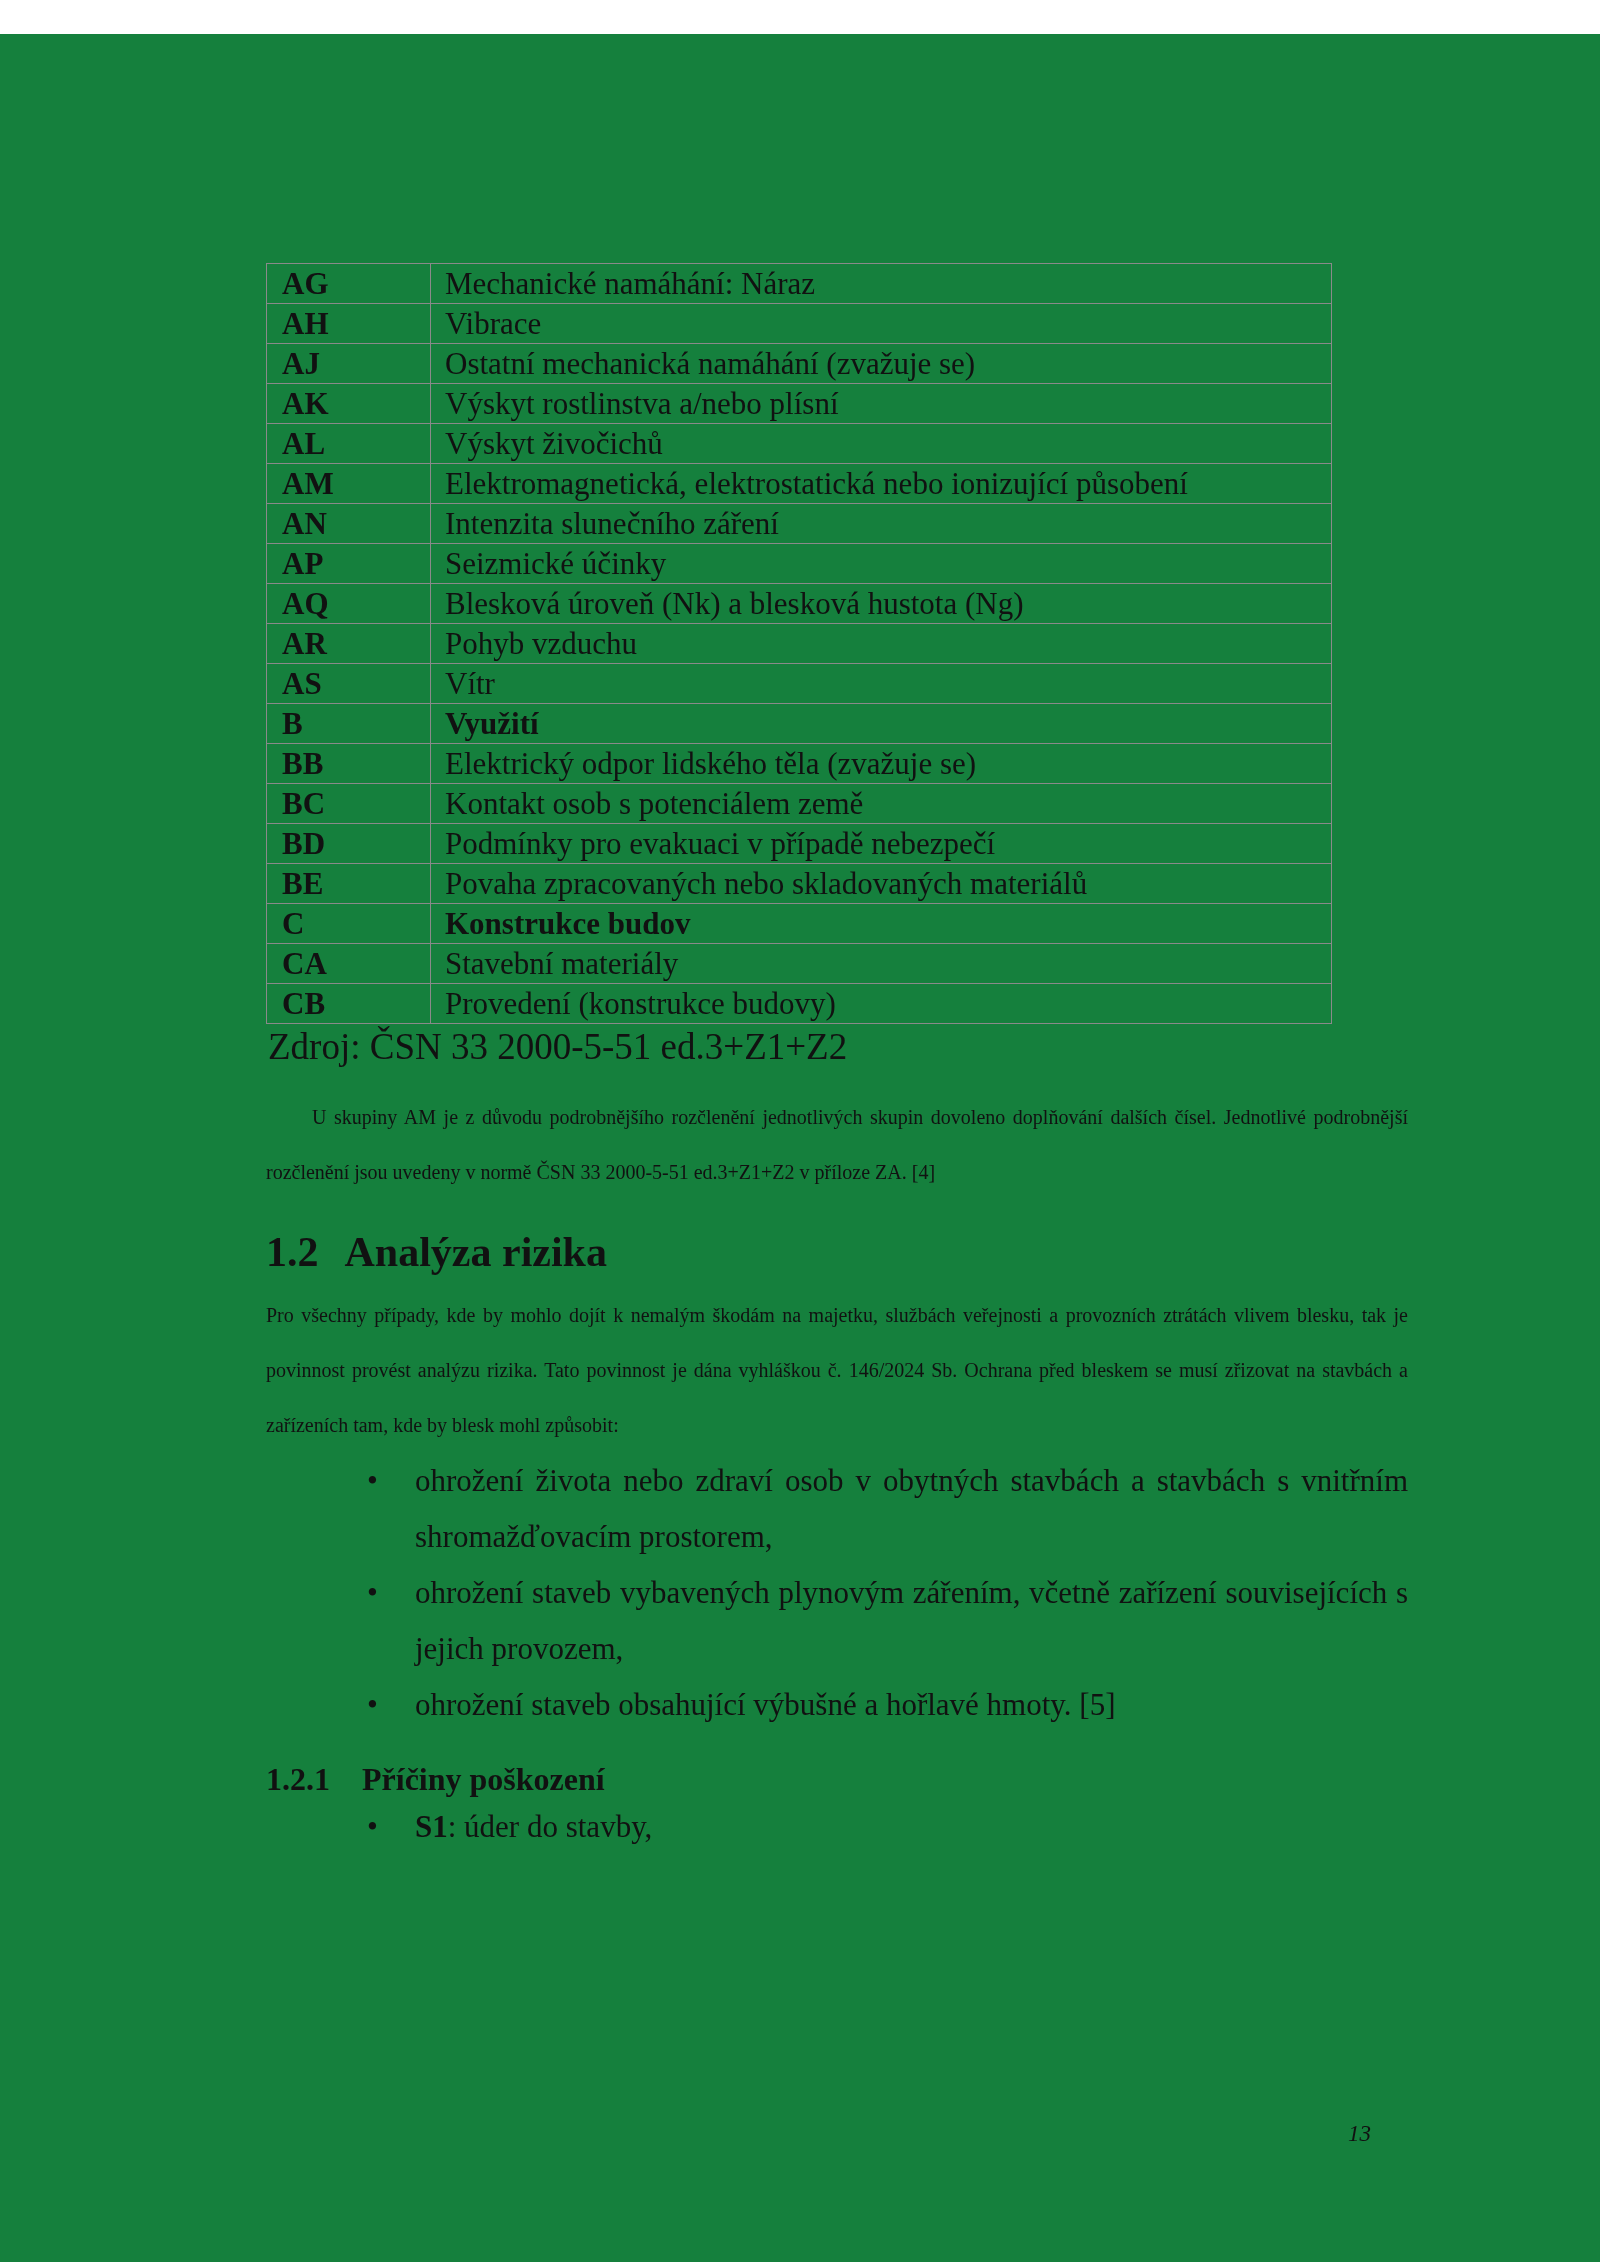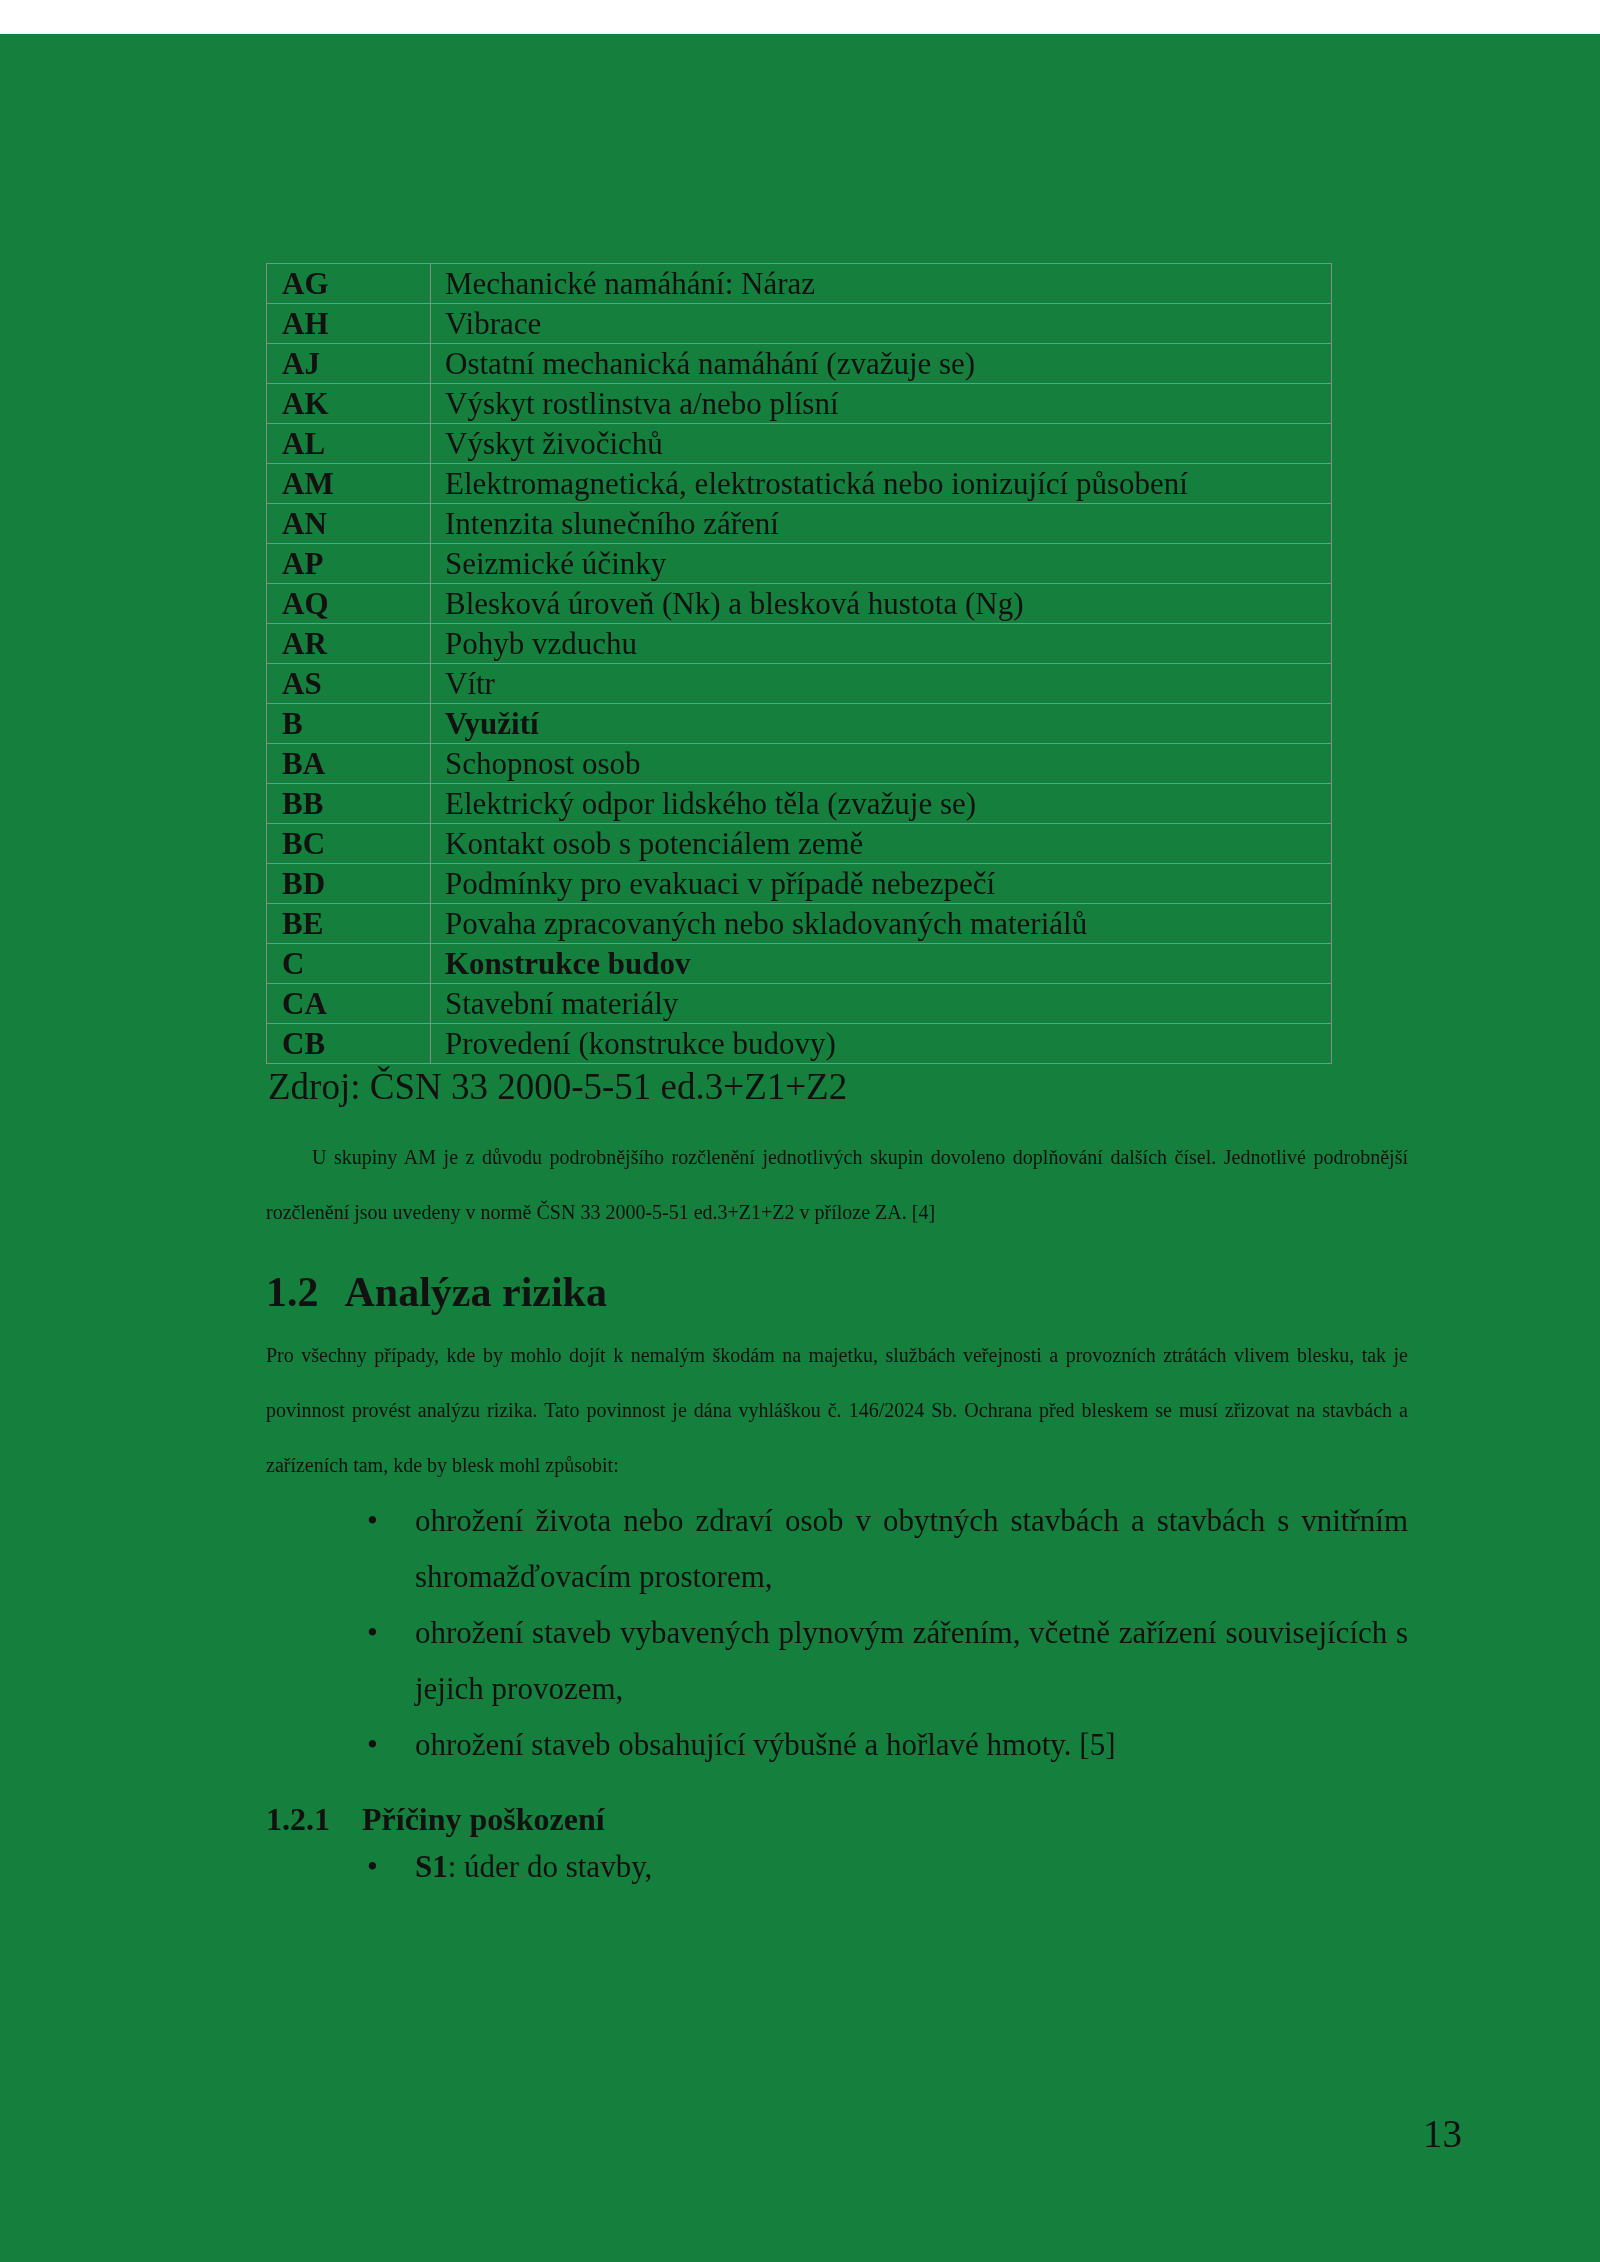--- a/index.html
+++ b/index.html
@@ -106,24 +106,25 @@
     margin-right: 32px;
   }
   p.after-h3 {
     margin-top: 14px;
   }
   .term-bold {
     font-weight: bold;
   }
   .page-number {
     position: absolute;
-    left: 1423px;
+    left: 1348px;
     top: 2082px;
-    font-size: 39px;
+    font-size: 23px;
     line-height: 36px;
+    font-style: italic;
   }
 </style>
 </head>
 <body>
 
 <div class="page">
   <div class="content">
 
     <table class="env-table">
       <tbody id="table-body">
@@ -167,24 +168,20 @@
             <td class="code-cell">AR</td>
             <td class="desc-cell">Pohyb vzduchu</td>
           </tr>
           <tr>
             <td class="code-cell">AS</td>
             <td class="desc-cell">Vítr</td>
           </tr>
           <tr class="bold-row">
             <td class="code-cell">B</td>
             <td class="desc-cell">Využití</td>
-          </tr>
-          <tr>
-            <td class="code-cell">BA</td>
-            <td class="desc-cell">Schopnost osob</td>
           </tr>
           <tr>
             <td class="code-cell">BB</td>
             <td class="desc-cell">Elektrický odpor lidského těla (zvažuje se)</td>
           </tr>
           <tr>
             <td class="code-cell">BC</td>
             <td class="desc-cell">Kontakt osob s potenciálem země</td>
           </tr>
           <tr>

